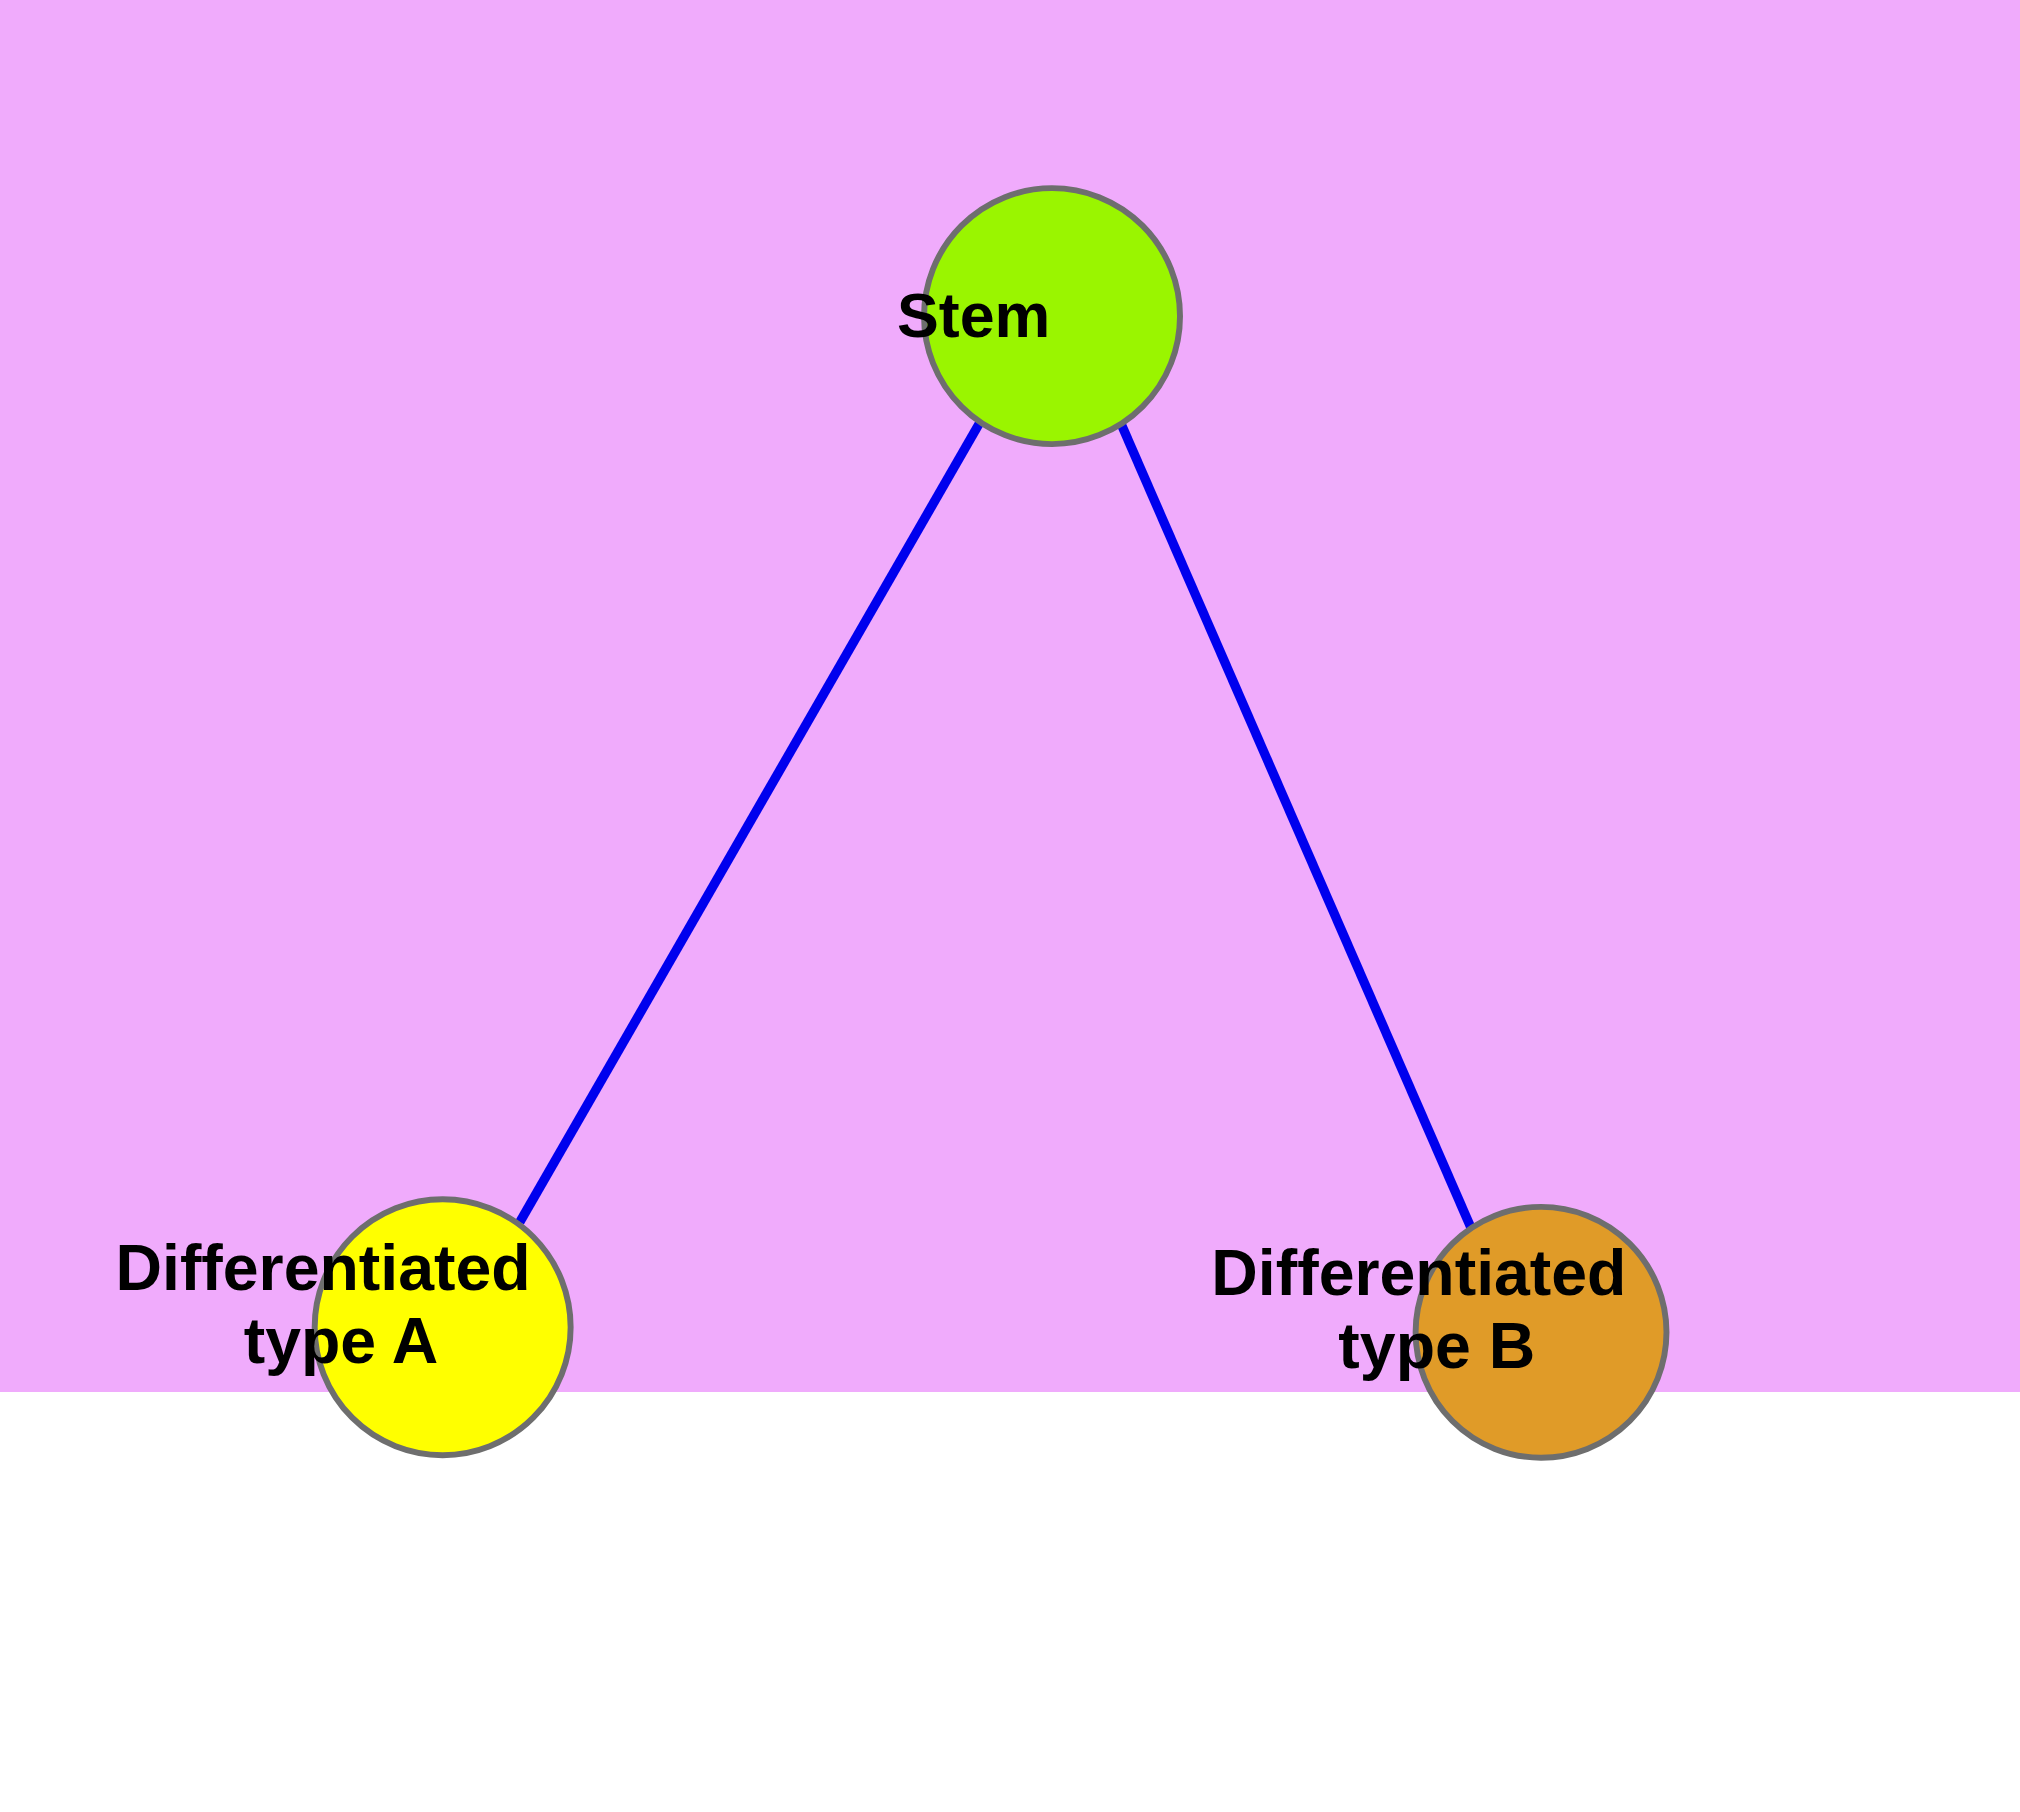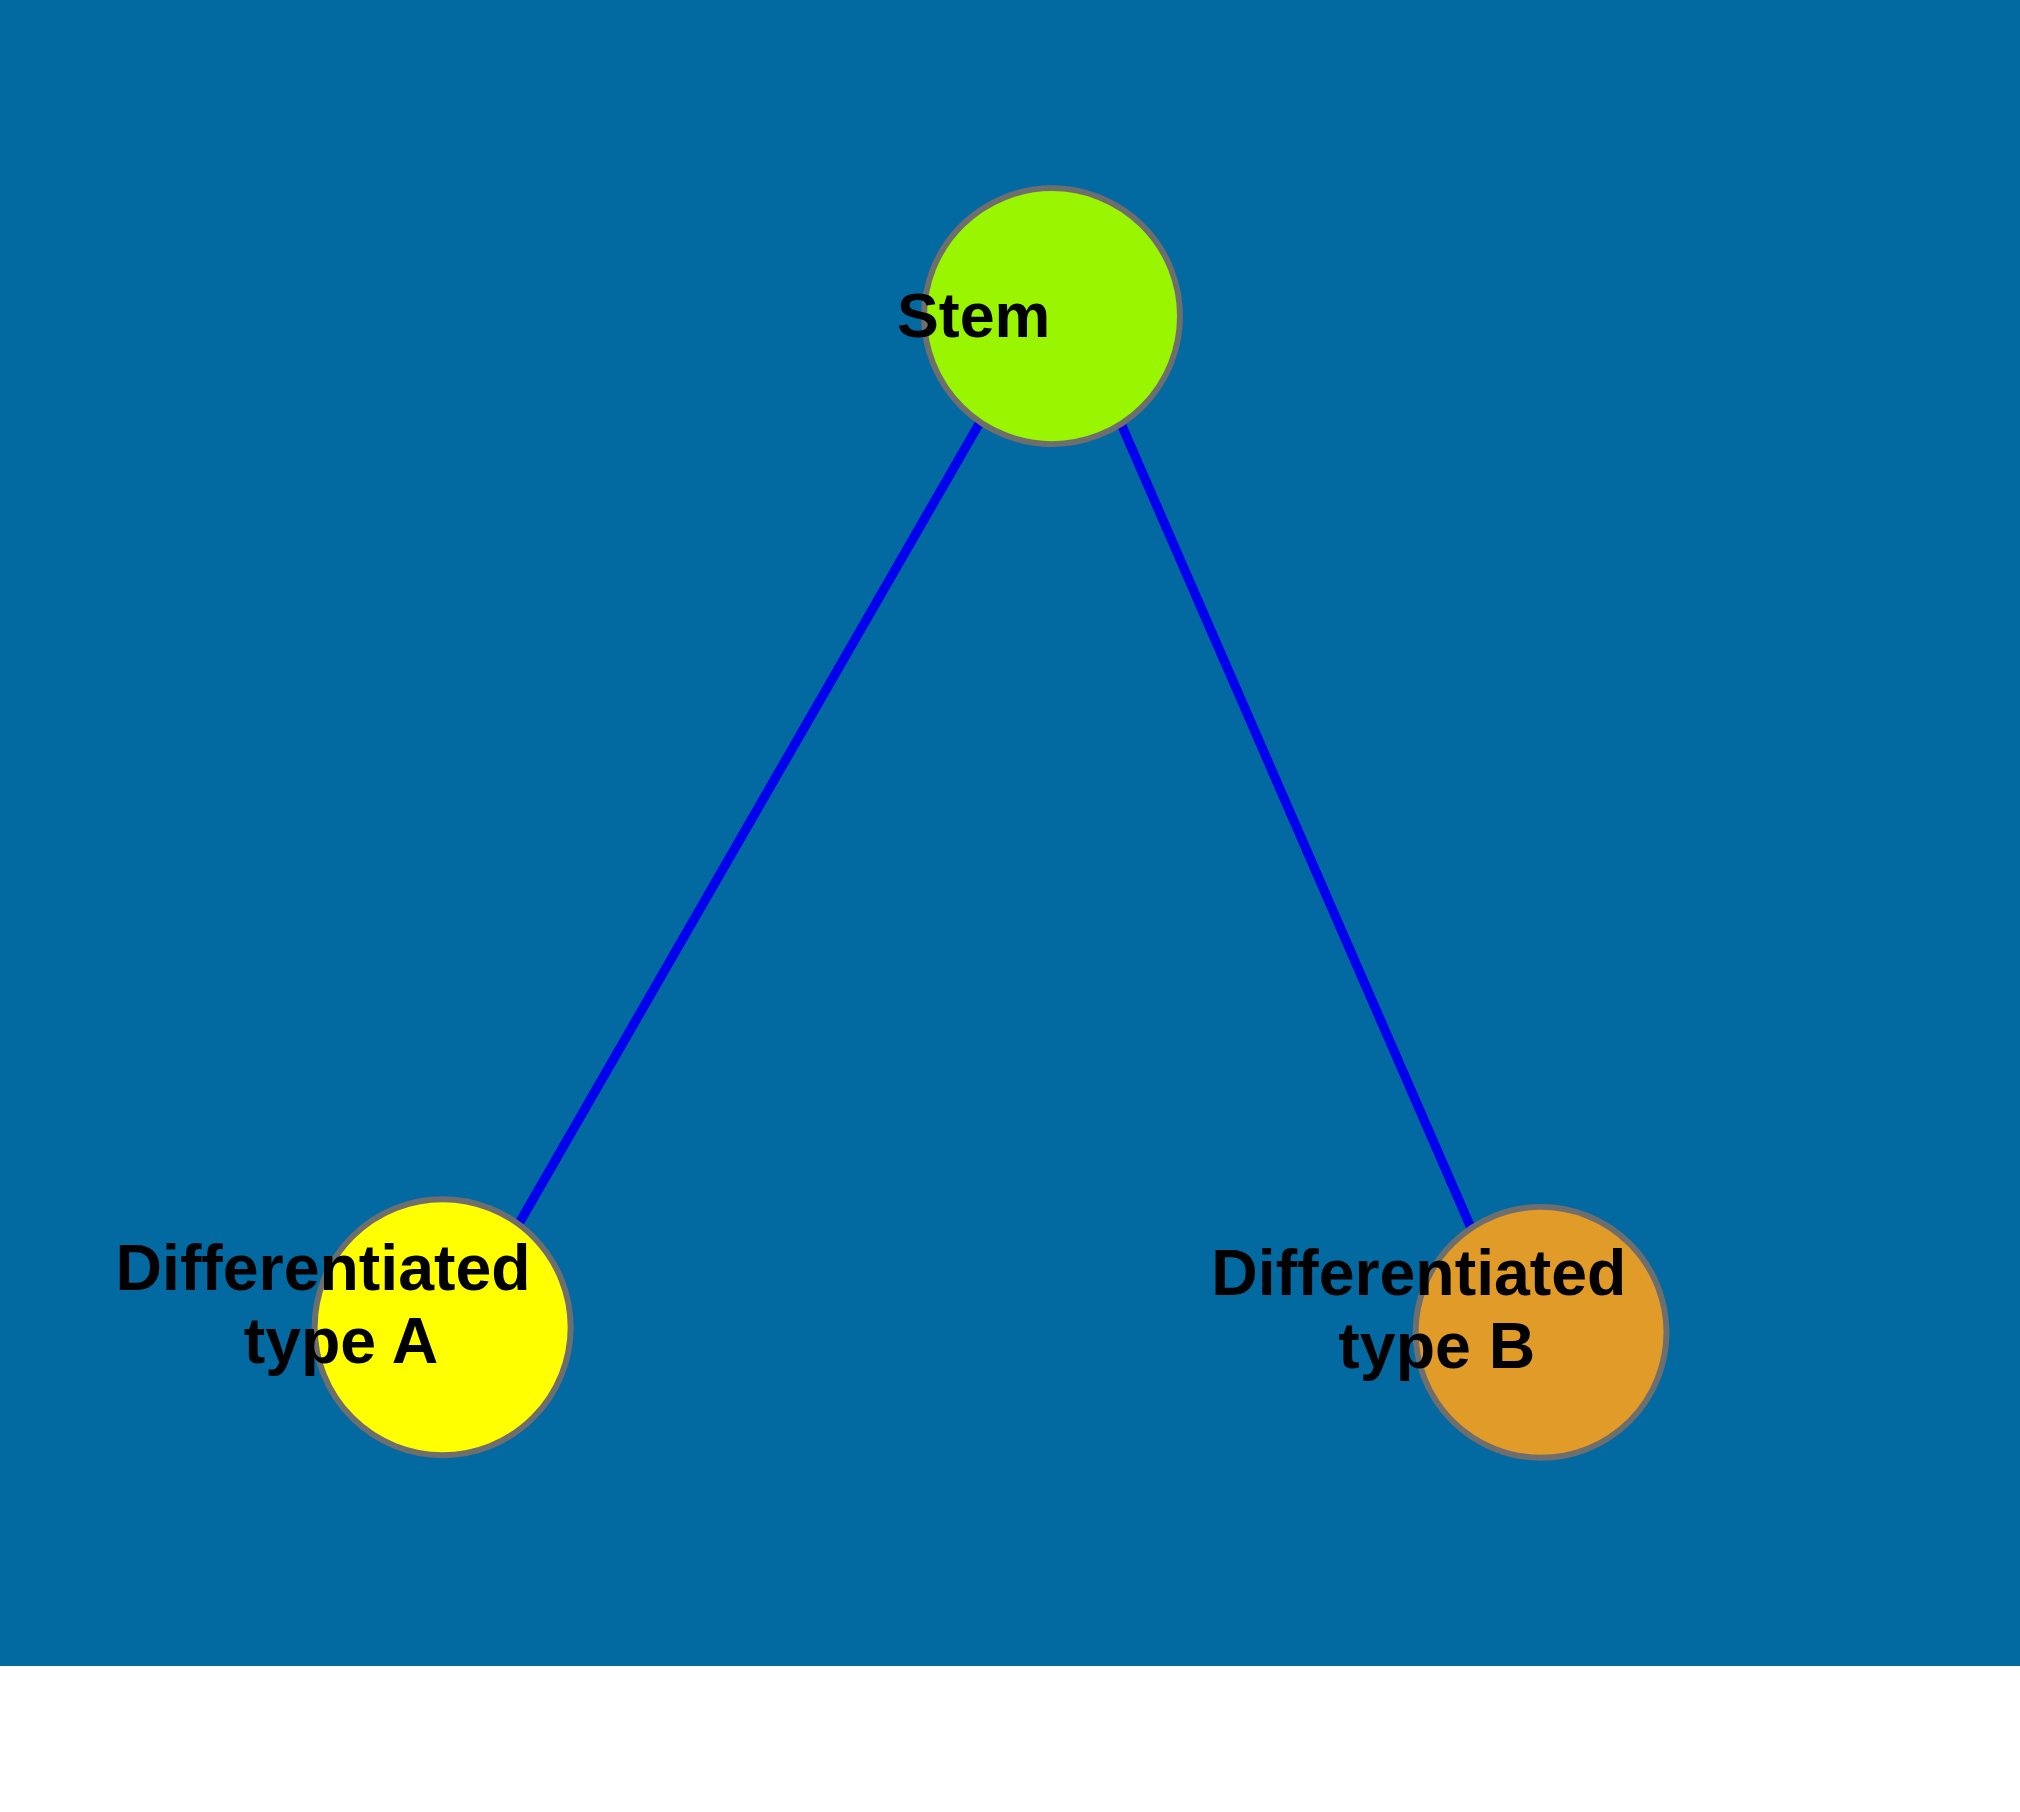--- a/index.html
+++ b/index.html
@@ -10,22 +10,22 @@
   }
   body {
     width: 2021px;
     height: 1812px;
     overflow: hidden;
     font-family: "Liberation Sans", sans-serif;
   }
   #graph-canvas {
     position: relative;
     width: 2021px;
-    height: 1666px;
-    background: #0369a1;
+    height: 1392px;
+    background: #f0abfc;
   }
   #graph-svg {
     position: absolute;
     top: 0;
     left: 0;
     width: 2021px;
     height: 1812px;
     display: block;
   }
   .node-circle {

